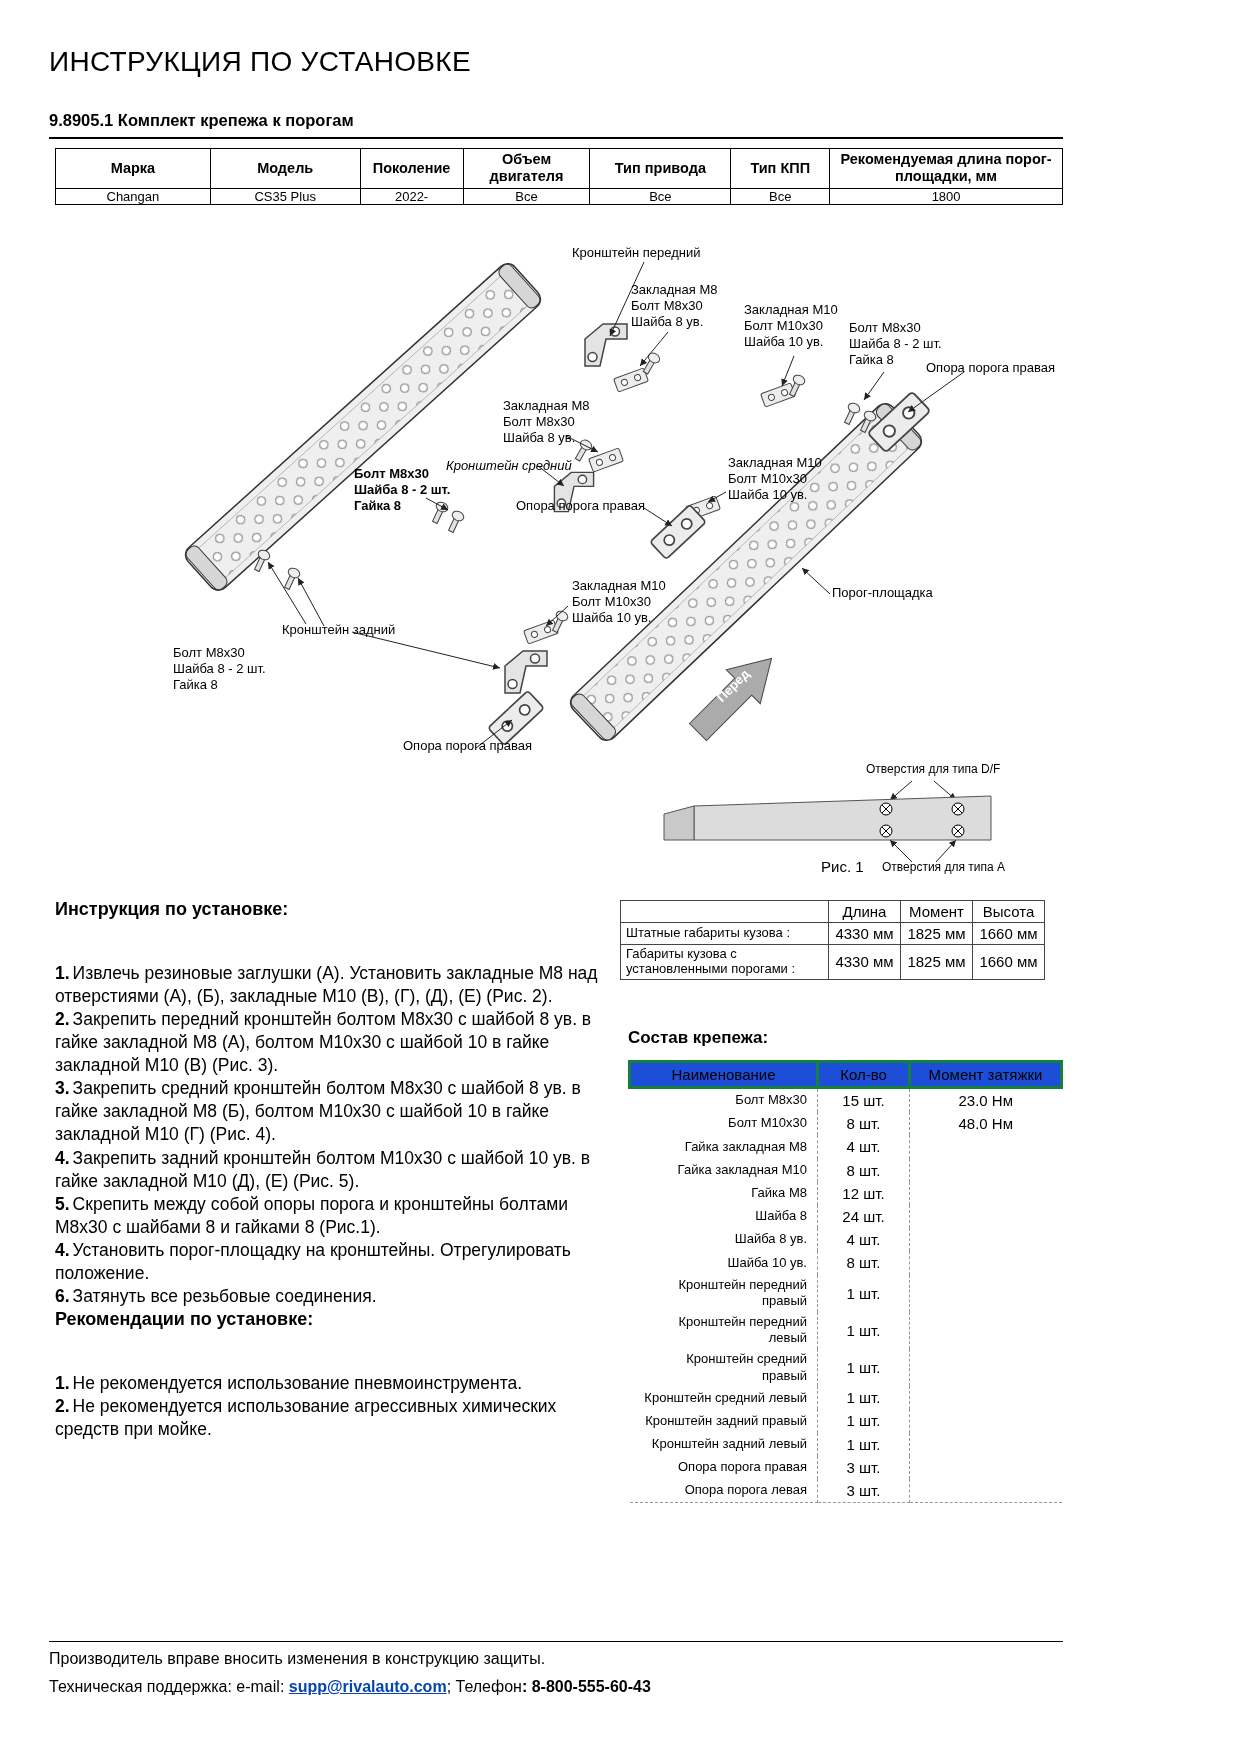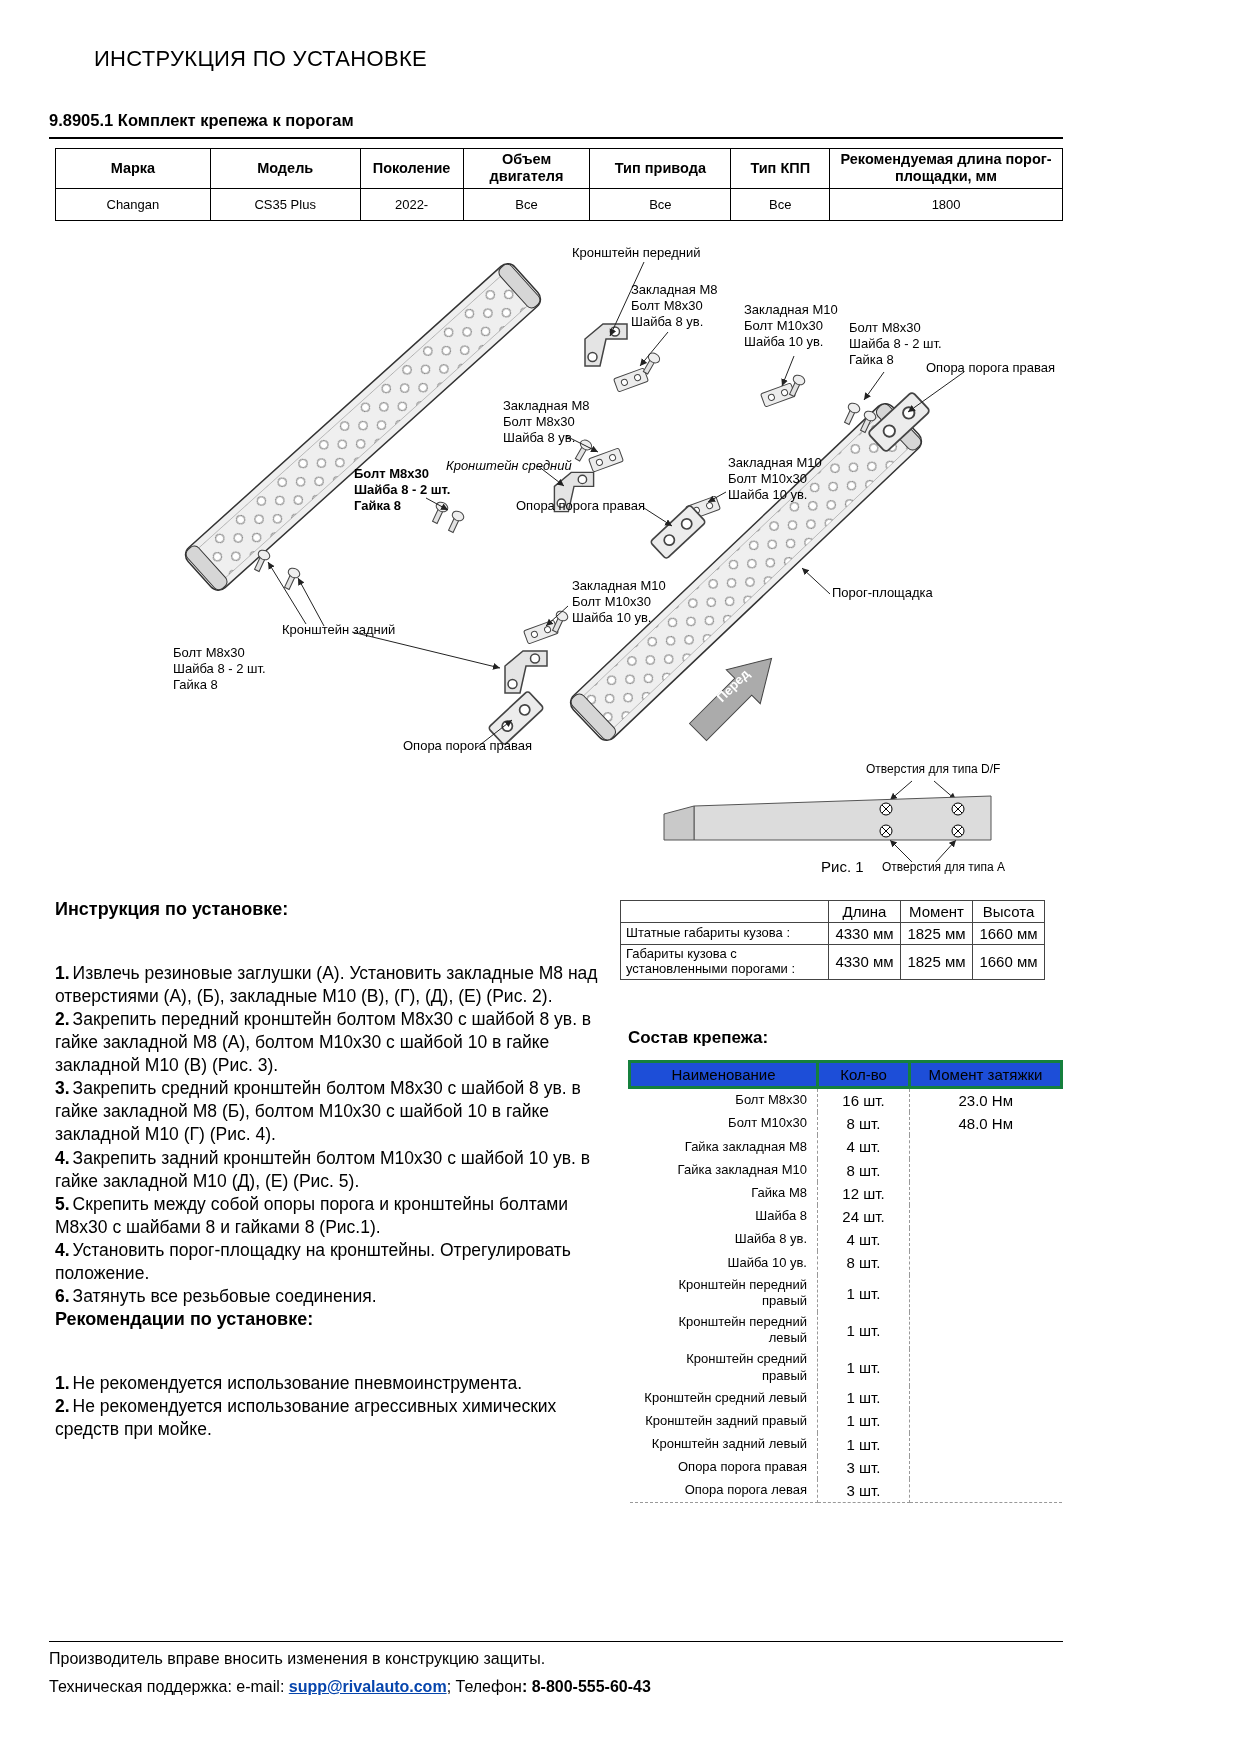--- a/index.html
+++ b/index.html
@@ -8,28 +8,28 @@
     position: relative;
     width: 1241px; height: 1754px;
     background: #fff;
     font-family: "Liberation Sans", sans-serif;
     color: #000;
     overflow: hidden;
   }
   .abs { position: absolute; }
 
   
-  .title { font-size: 22px; letter-spacing: .3px; margin-left: 45px; }
+  .title { font-size: 28px; letter-spacing: .3px; }
   .subtitle { font-size: 16.5px; font-weight: bold; margin-top: 35px; }
   .rule { border-top: 2px solid #000; width: 1014px; }
 
   
   table.vehicle { border-collapse: collapse; width: 1008px; text-align: center; }
   table.vehicle th { border: 1px solid #000; font-size: 14.5px; padding: 2px 4px; line-height: 1.2; }
-  table.vehicle td { border: 1px solid #000; font-size: 13px; padding: 8px 4px; }
+  table.vehicle td { border: 1px solid #000; font-size: 13px; padding: 0 4px; }
 
   
   .diagram { position:absolute; left:6px; top:240px; width:1143px; height:658px; }
   .diagram svg { position:absolute; left:0; top:0; }
   .dlabel { position:absolute; font-size:13px; line-height:1.22; white-space:pre-line; }
   .dlabel.sm { font-size:12px; }
   .dlabel.bold { font-weight:600; }
   .dir-label { position:absolute; font-size:13px; font-weight:bold; color:#fff; width:70px; text-align:center; transform:rotate(-45deg); }
   .figcap { position:absolute; font-size:15px; }
 
@@ -287,21 +287,21 @@
   <div class="kit-title">Состав крепежа:</div>
   <table class="kit">
     <tbody>
         <tr>
       <th>Наименование</th>
       <th>Кол-во</th>
       <th>Момент затяжки</th>
     </tr>
     <tr>
           <td class="name">Болт М8х30</td>
-          <td class="qty">16 шт.</td>
+          <td class="qty">15 шт.</td>
           <td class="tq">23.0 Нм</td>
         </tr>
     <tr>
           <td class="name">Болт М10х30</td>
           <td class="qty">8 шт.</td>
           <td class="tq">48.0 Нм</td>
         </tr>
     <tr>
           <td class="name">Гайка закладная М8</td>
           <td class="qty">4 шт.</td>

